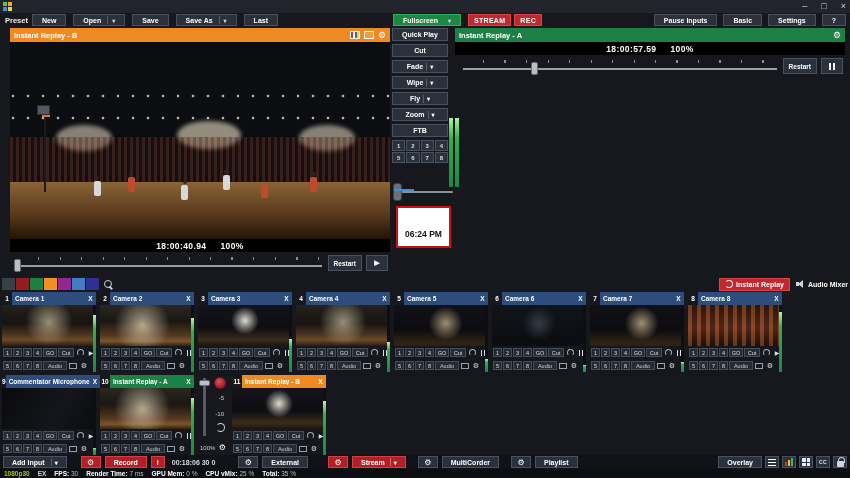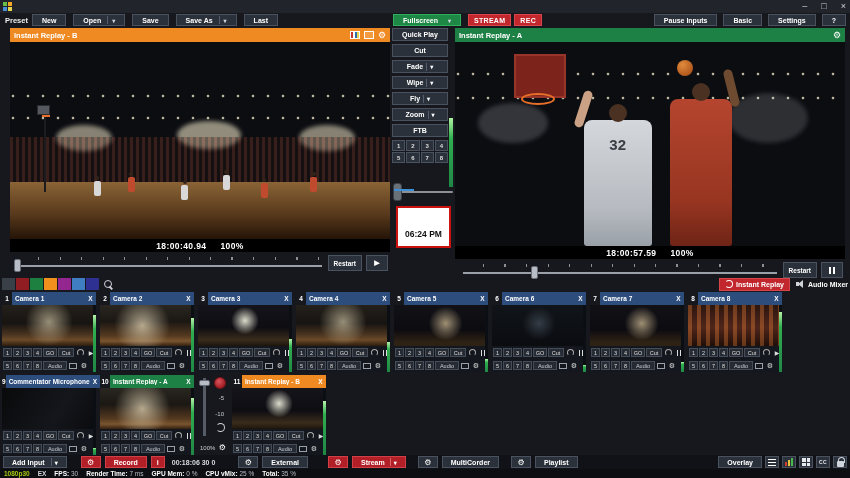--- a/index.html
+++ b/index.html
@@ -356,38 +356,20 @@
     </div>
   </div>
 
   <div class="panel" style="left:455px;width:390px;">
     <div class="panel-title" style="background:#1d8045;">
       <span class="pt-label">Instant Replay - A</span>
       <span class="pt-icons">
         <span class="gear">⚙</span>
       </span>
     </div>
-    <div class="video" style="height:204px;">
-      <div class="dots" style="top:14%;"></div>
-      <div class="dots" style="top:26%;"></div>
-      <div class="glow" style="left:6%;top:30%;width:70px;height:40px;background:rgba(235,240,250,.18);"></div>
-      <div class="glow" style="left:70%;top:25%;width:80px;height:50px;background:rgba(235,240,250,.15);"></div>
-      <div class="pg-board" style="left:15%;top:6%;width:52px;height:44px;"></div>
-      <div class="pg-rim" style="left:17%;top:25%;width:34px;height:12px;"></div>
-      <div class="ball" style="left:57%;top:9%;width:16px;height:16px;"></div>
-      <div class="bigpl" style="left:33%;bottom:0;width:68px;height:62%;background:linear-gradient(#d4d7db,#b7bbc1 70%,#9aa0a8);">
-        <span class="head"></span>
-        <span class="arm" style="left:-5px;background:#caa184;transform:rotate(18deg);"></span>
-        <span class="jersey-num">32</span>
-      </div>
-      <div class="bigpl" style="left:55%;bottom:0;width:62px;height:72%;background:linear-gradient(#b5452e,#973521 70%,#6e2415);">
-        <span class="head"></span>
-        <span class="arm" style="right:-4px;background:#6e4a30;transform:rotate(-14deg);"></span>
-      </div>
-    </div>
     <div class="tc-strip">
       <span>18:00:57.59</span>
       <span>100%</span>
     </div>
     <div class="seek-row">
       <div class="seek">
         <div class="ticks"></div>
         <div class="track"></div>
         <div class="handle" style="left:23%;"></div>
       </div>

